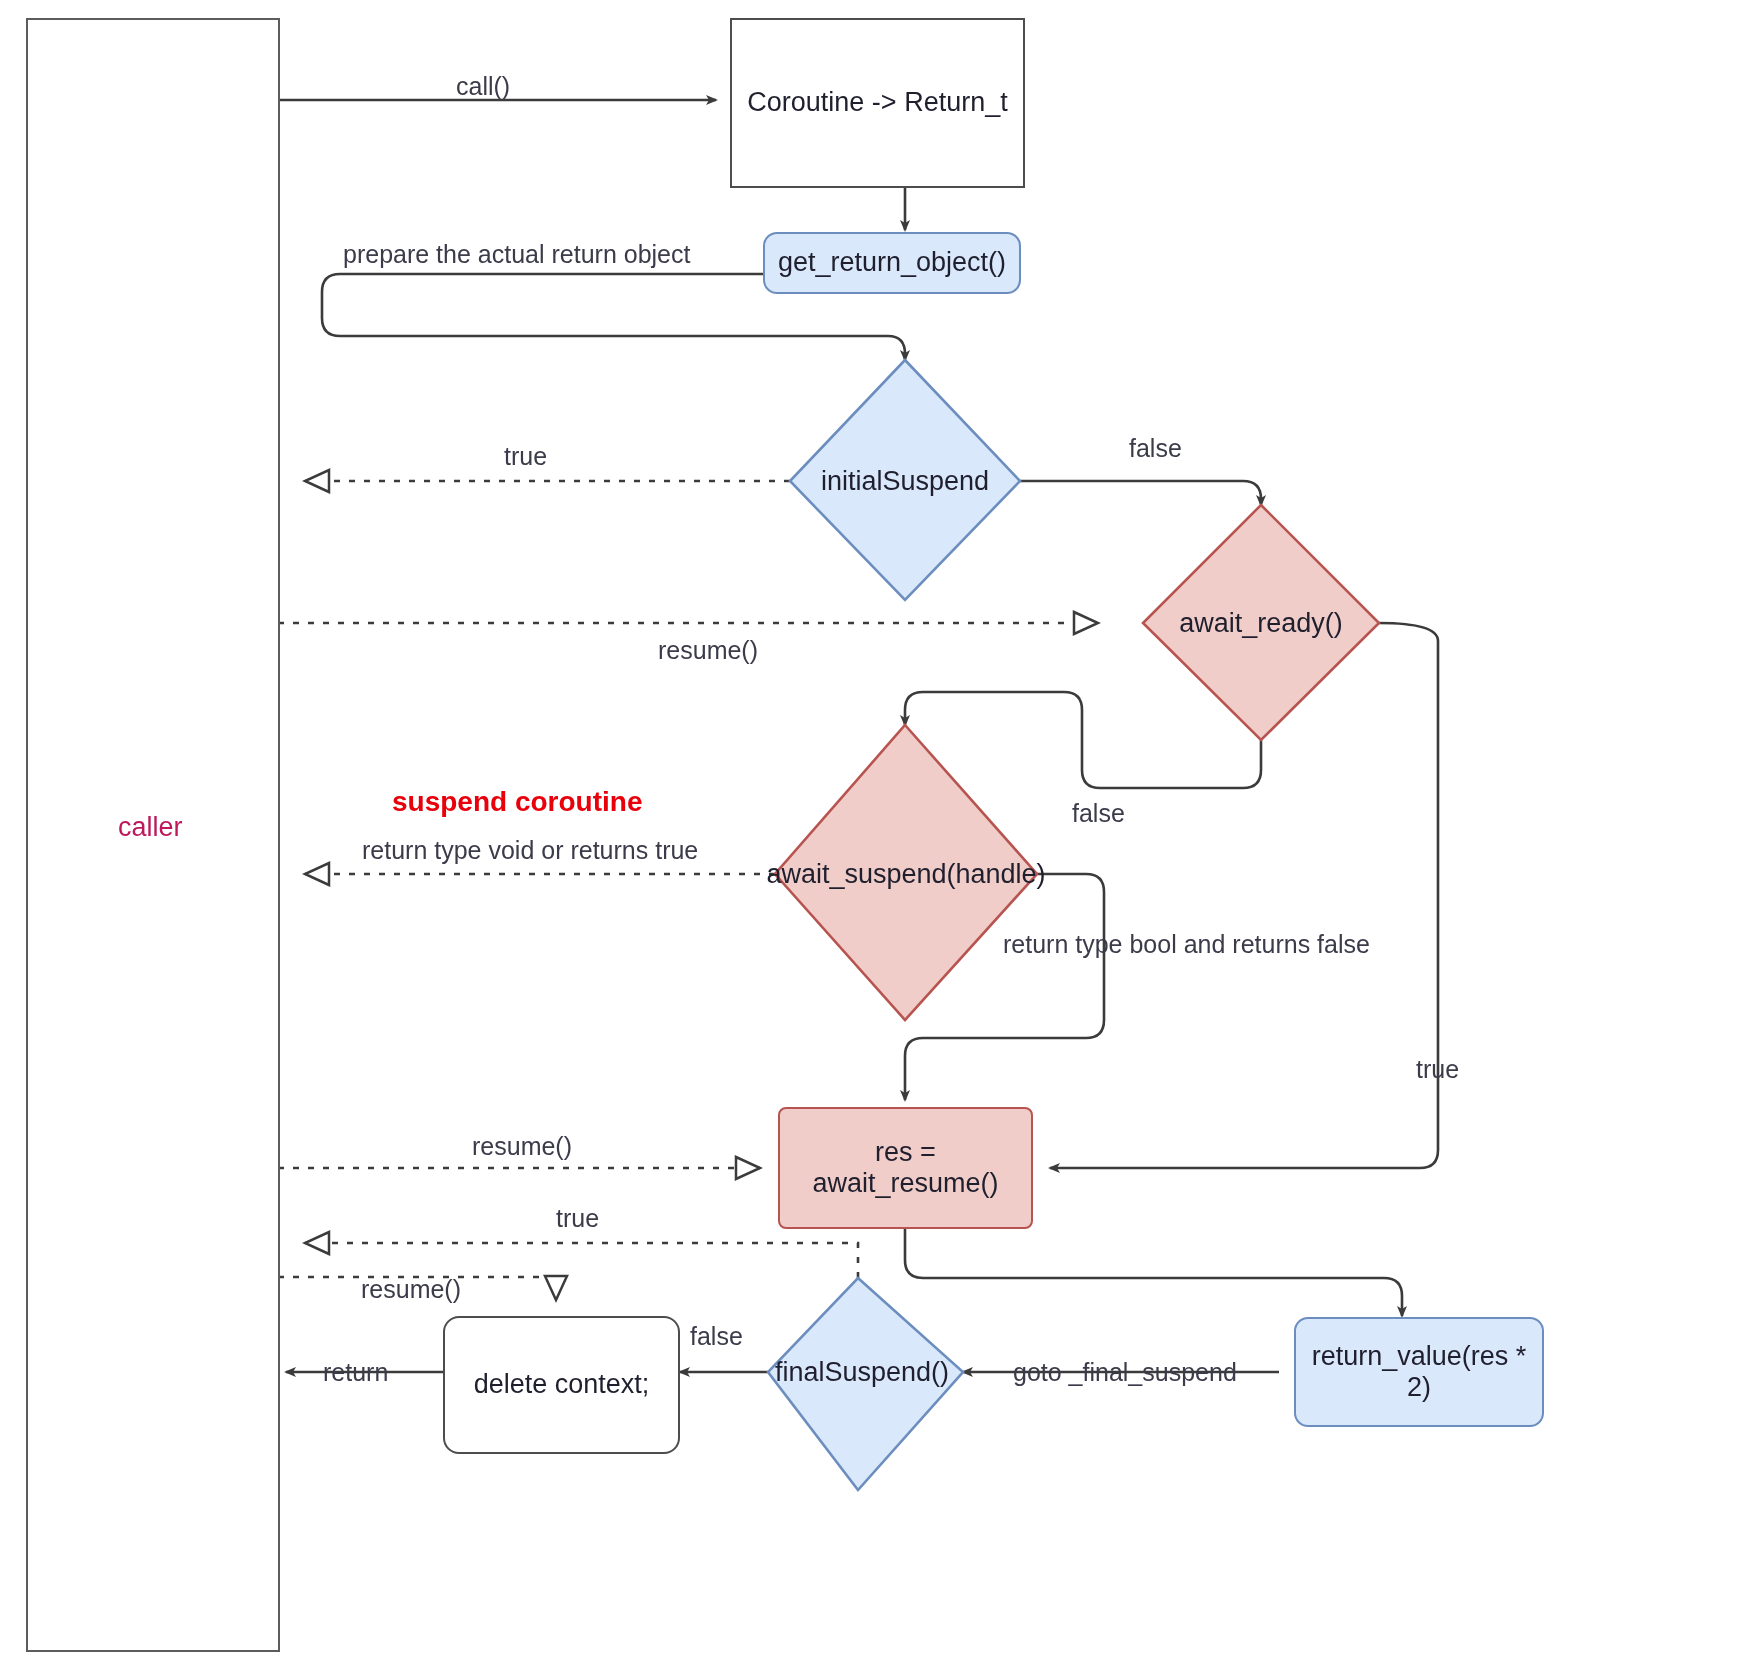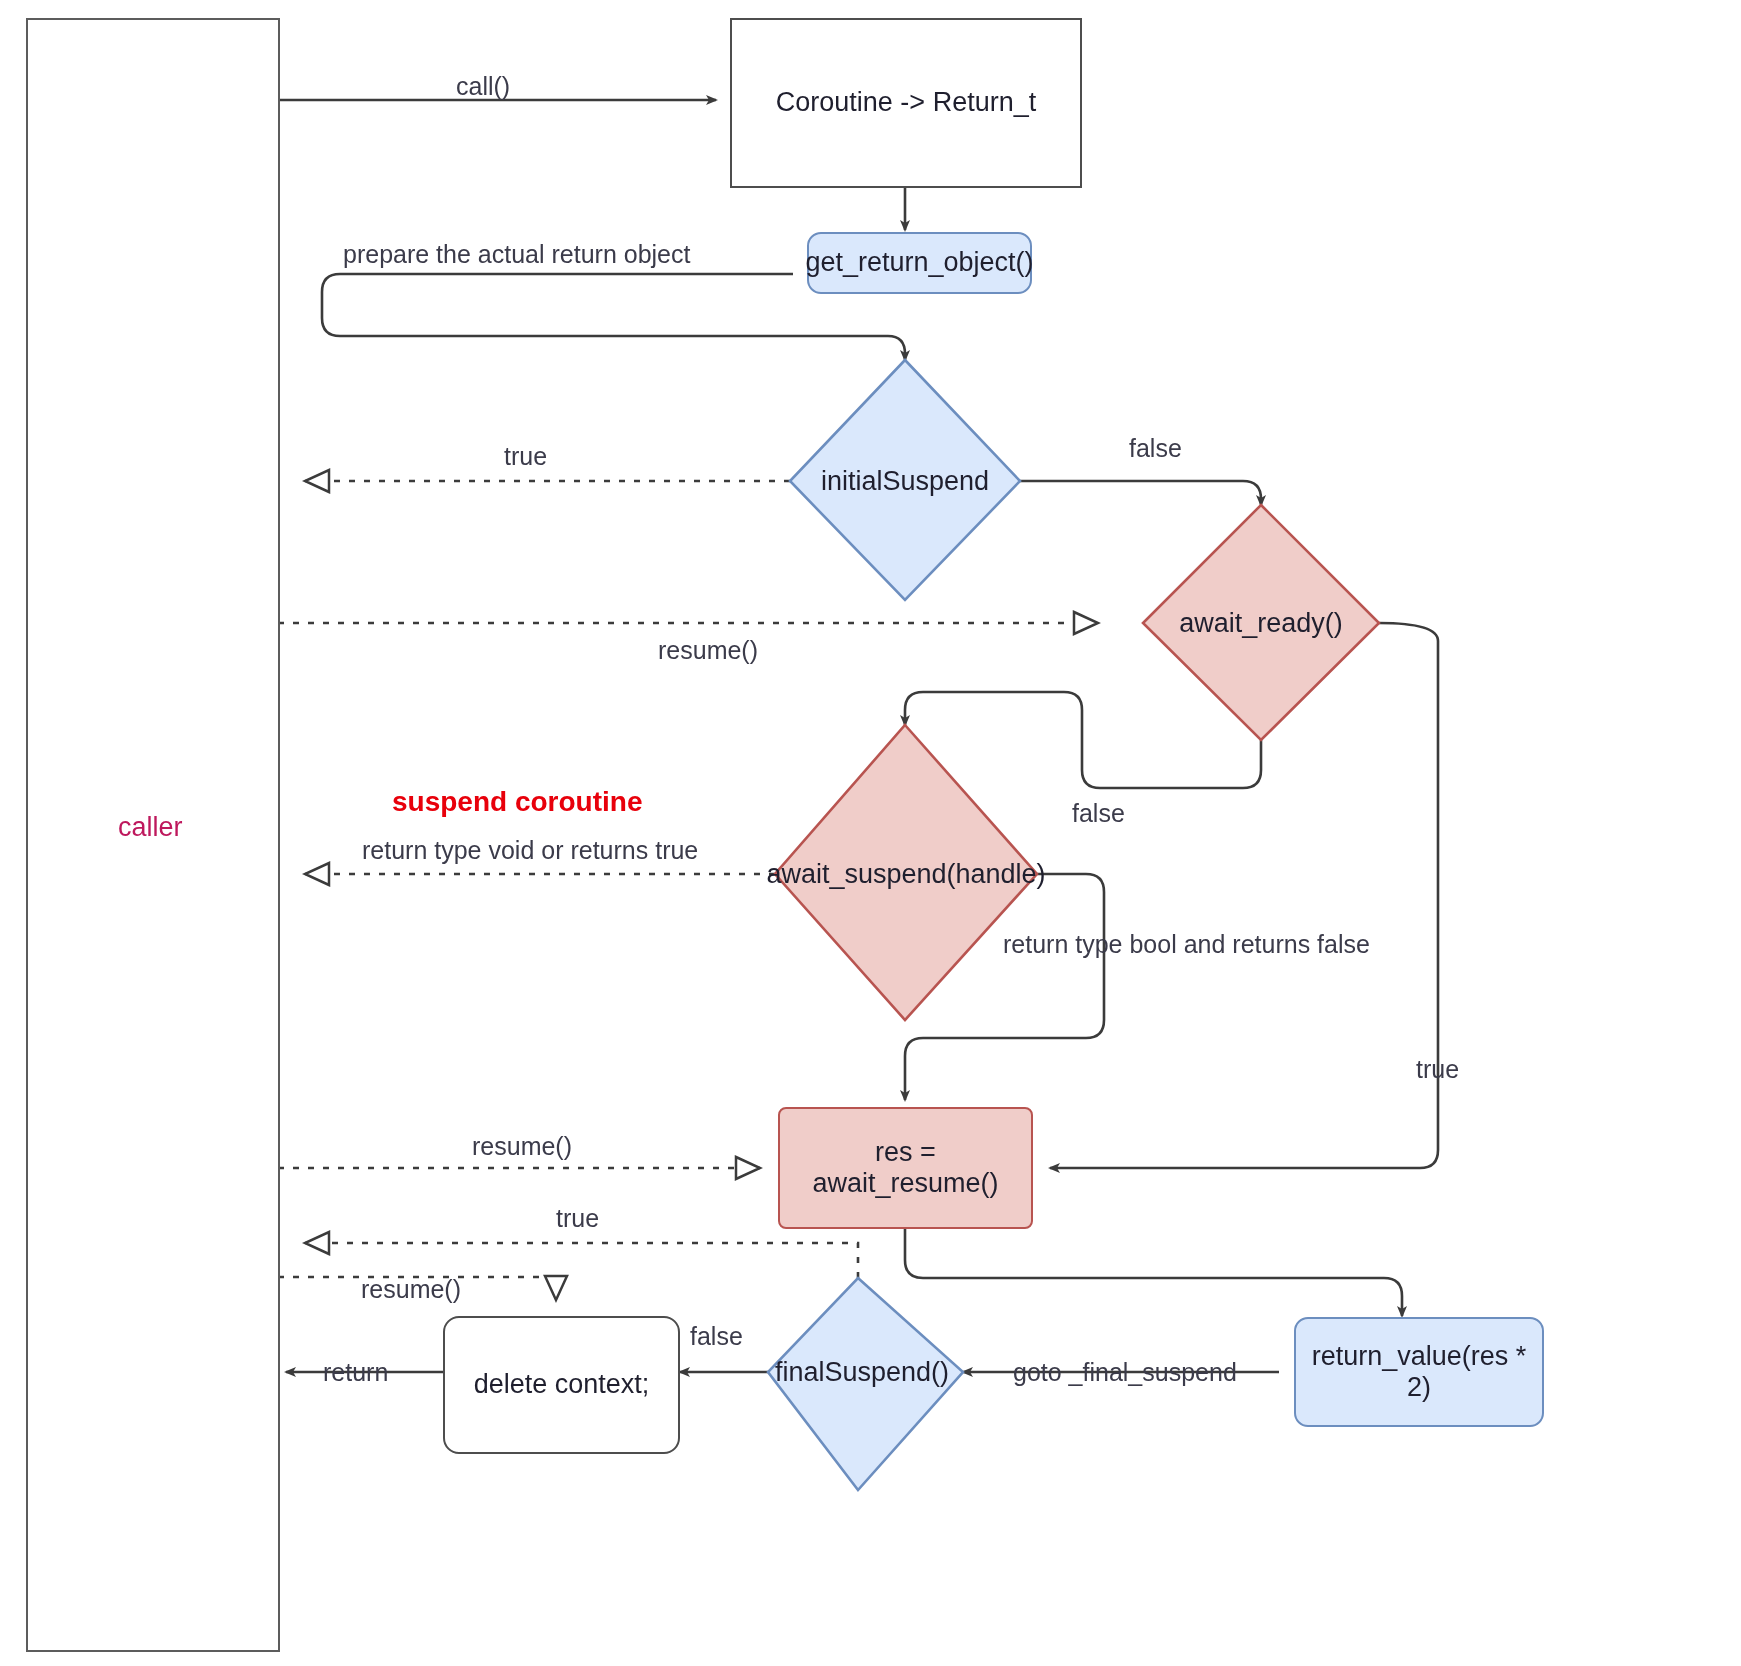--- a/index.html
+++ b/index.html
@@ -154,23 +154,23 @@
   </svg>
 
   <div class="diamond-label" style="left:790px; top:466px; width:230px;">initialSuspend</div>
 
   <div class="diamond-label" style="left:1143px; top:608px; width:236px;">await_ready()</div>
 
   <div class="diamond-label" style="left:763px; top:859px; width:286px;">await_suspend(handle)</div>
 
   <div class="diamond-label" style="left:753px; top:1357px; width:218px;">finalSuspend()</div>
 
-  <div class="node node-rect" style="left:730px; top:18px; width:352px; height:170px;">Coroutine -&gt; Return_t</div>
-
-  <div class="node node-round" style="left:807px; top:232px; width:225px; height:62px;">get_return_object()</div>
+  <div class="node node-rect" style="left:730px; top:18px; width:295px; height:170px;">Coroutine -&gt; Return_t</div>
+
+  <div class="node node-round" style="left:763px; top:232px; width:258px; height:62px;">get_return_object()</div>
 
   <div class="node node-round-red" style="left:778px; top:1107px; width:255px; height:122px;">res = await_resume()</div>
 
   <div class="node node-round" style="left:1279px; top:1317px; width:250px; height:110px;margin-left:15px;">return_value(res * 2)</div>
 
   <div class="node node-round-plain" style="left:443px; top:1316px; width:237px; height:138px;">delete context;</div>
 
   <div class="edge-label" style="left:456px; top:72px;">call()</div>
 
   <div class="edge-label" style="left:343px; top:212px;margin-top:28px;">prepare the actual return object</div>

